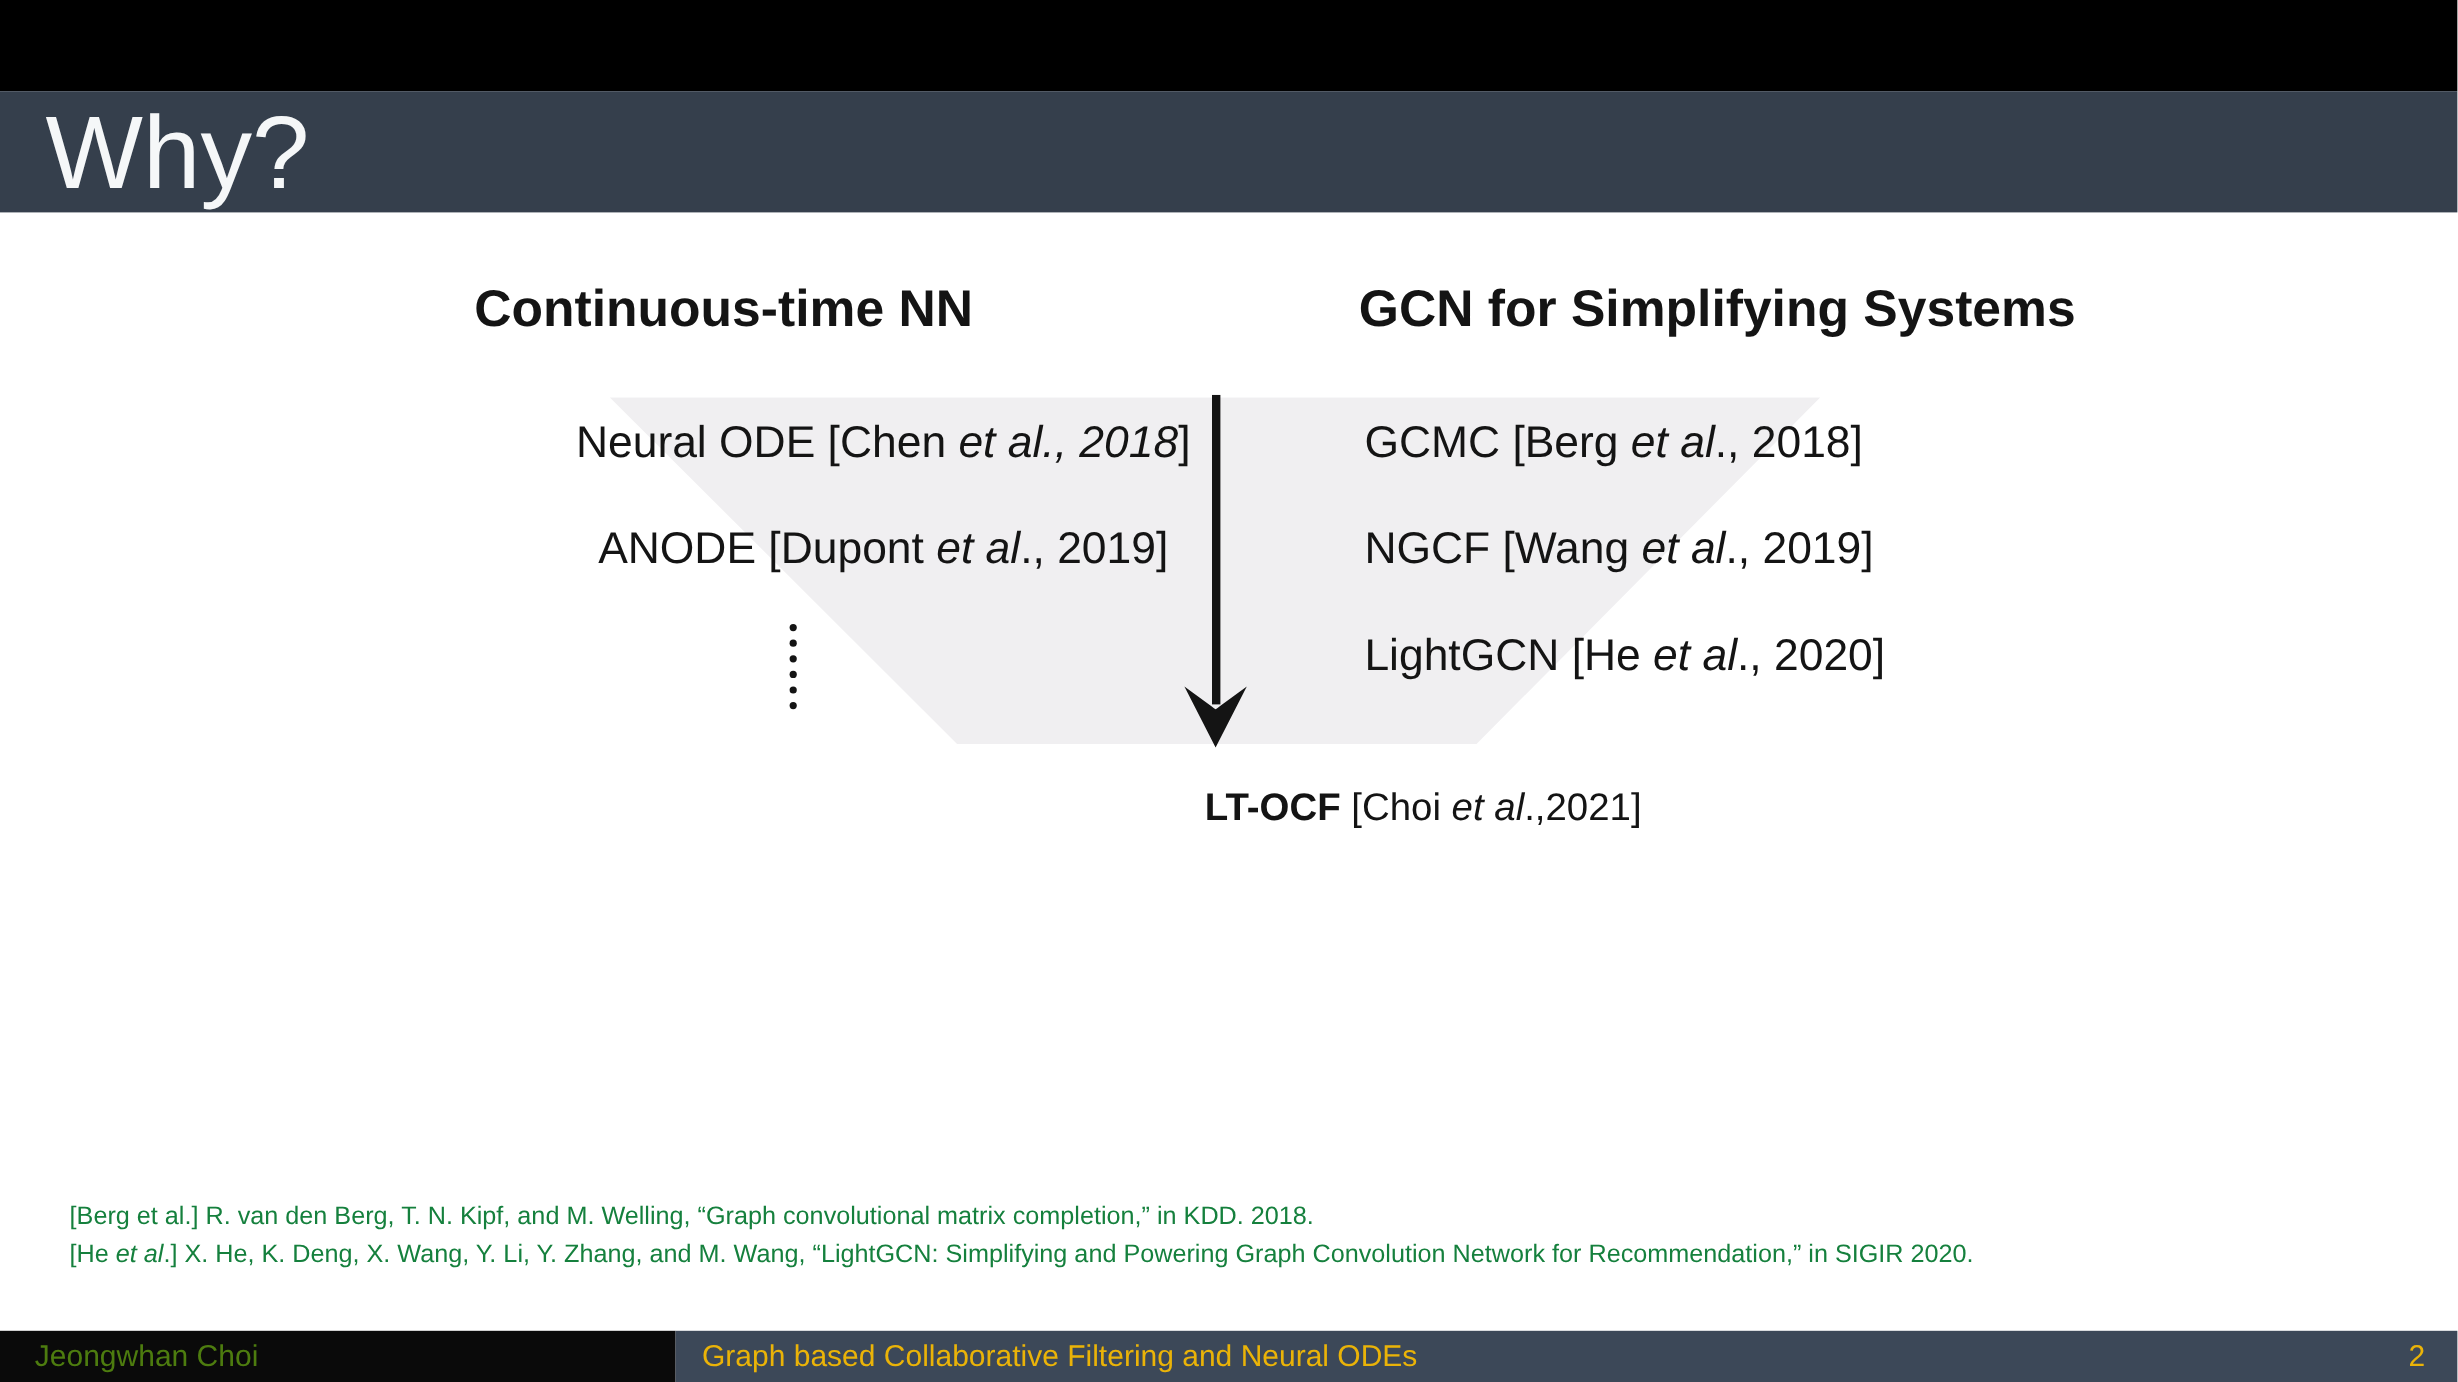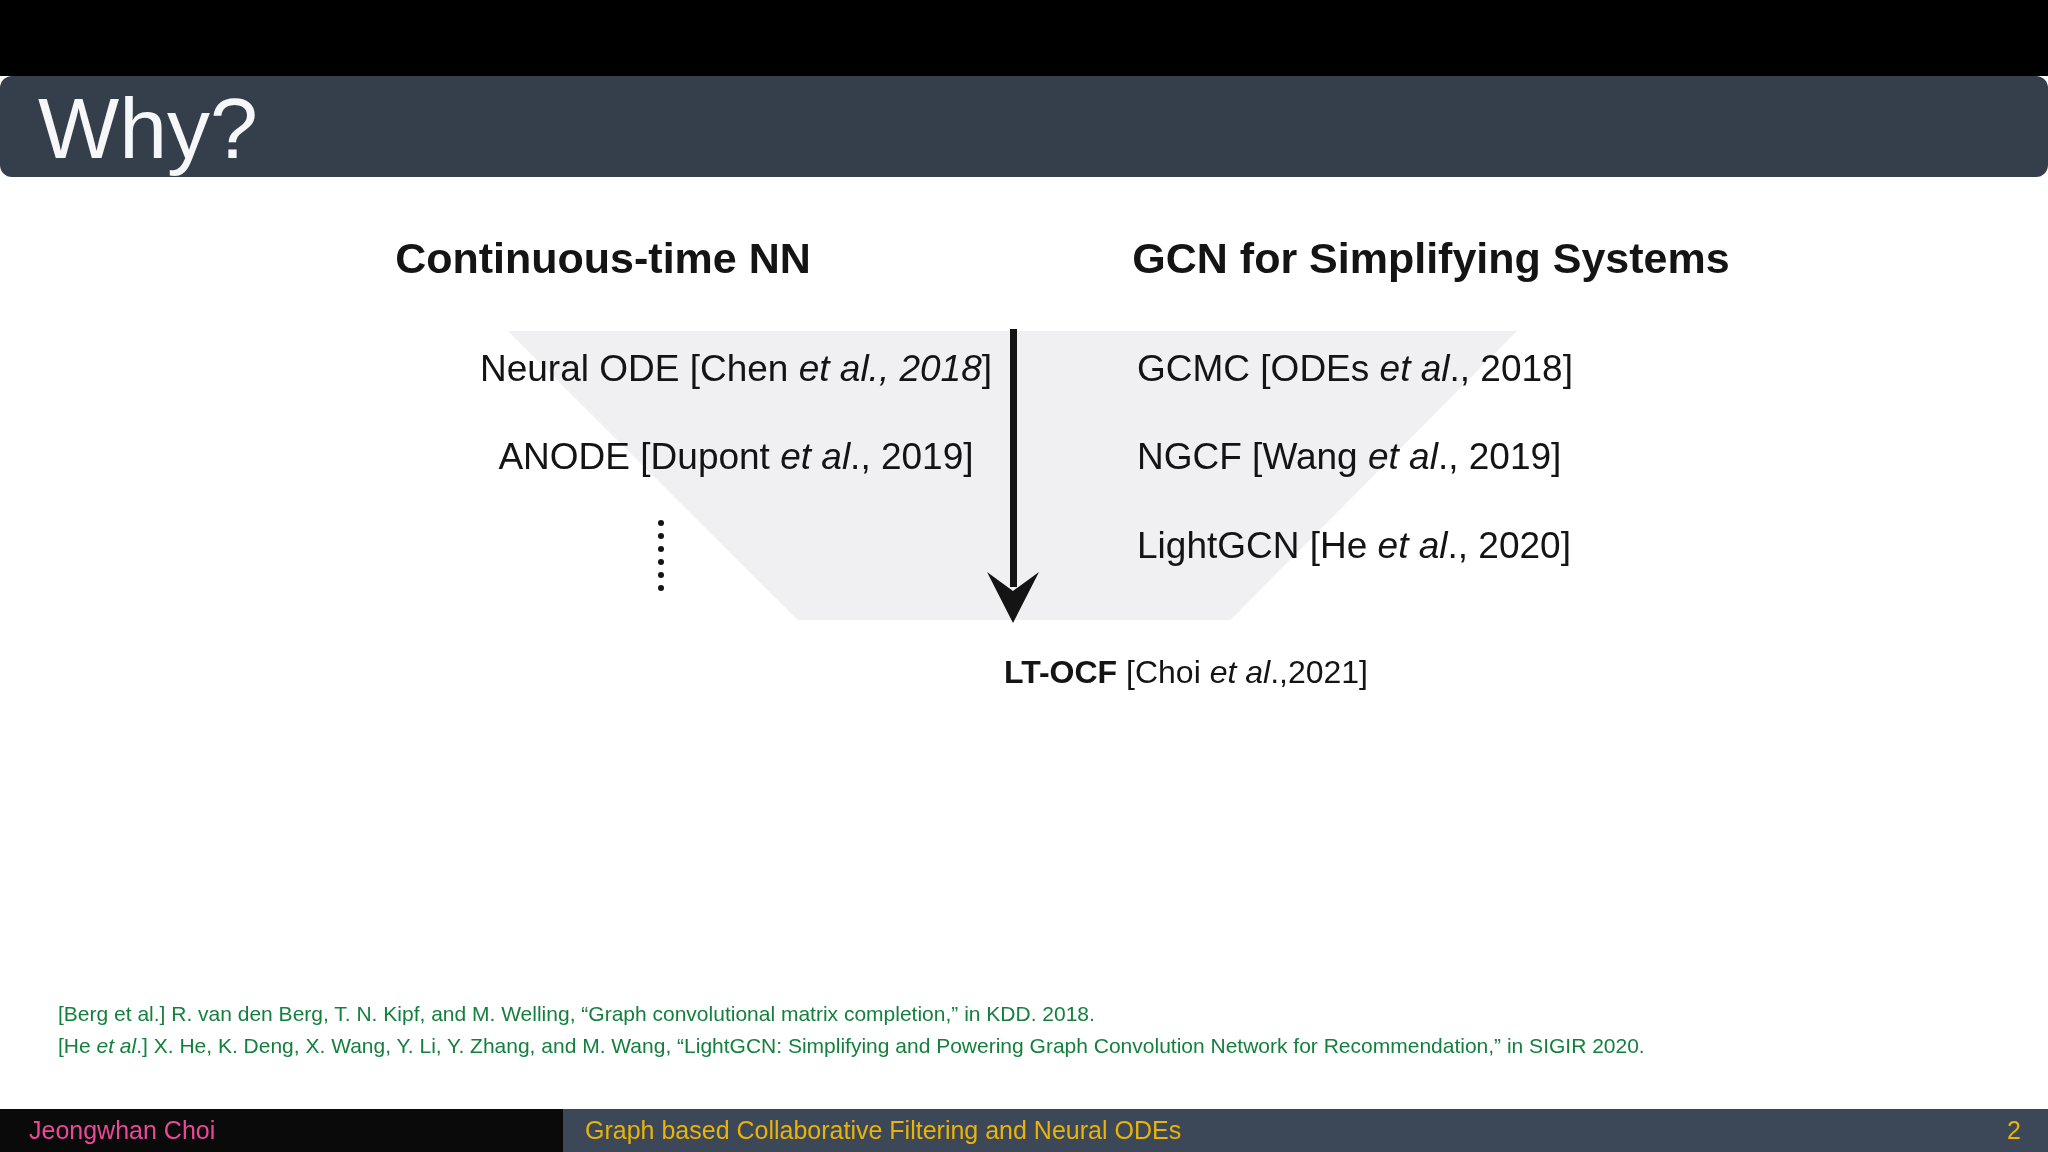--- a/index.html
+++ b/index.html
@@ -66,38 +66,38 @@
   
   .references { left: 58px; top: 998px; font-size: 21px; line-height: 32px; color: #15803d; }
   .ref-line { white-space: nowrap; }
 
   
   .footer {
     left: 0; bottom: 0; width: 2048px; height: 43px;
     display: flex; flex-direction: row; align-items: stretch;
   }
   .footer-author {
-    width: 563px; background: #0a0a0a; color: #ec4899;
+    width: 563px; background: #0a0a0a; color: #4d7c0f;
     font-size: 25px; line-height: 43px; padding-left: 29px; box-sizing: border-box;
   }
   .footer-right {
     flex: 1; background: #3c4858; color: #eab308;
     font-size: 25px; line-height: 43px;
     display: flex; 
     padding-left: 22px; padding-right: 27px; box-sizing: border-box;
   }
   .footer-title { flex: 1; white-space: nowrap; overflow: hidden; }
   .footer-page  { text-align: right; }
 </style>
 </head>
 <body>
 
 <div class="abs top-bar"></div>
 
-<div class="abs title-bar" style="background-color: rgb(53, 63, 76); border-radius: 12px;">
+<div class="abs title-bar" style="background-color: rgb(53, 63, 76);">
   <div class="slide-title">Why?</div>
 </div>
 
 <div class="abs funnel" style="background-color: rgb(240, 239, 241);"></div>
 
 <svg class="abs arrow-svg" viewBox="0 0 64 296" xmlns="http://www.w3.org/2000/svg">
   <rect x="29" y="0" width="7" height="258" fill="#141414"></rect>
   <path d="M32 294 L6 243 Q32 262 32 262 Q32 262 58 243 Z" fill="#141414"></path>
 </svg>
 
@@ -109,21 +109,21 @@
 
 <div class="abs v-ellipsis">
   <span class="dot"></span>
   <span class="dot"></span>
   <span class="dot"></span>
   <span class="dot"></span>
   <span class="dot"></span>
   <span class="dot"></span>
 </div>
 
-<div class="abs item right-item row-1"><span>GCMC [ODEs </span><span style="font-style: italic;">et al</span><span>., 2018]</span></div>
+<div class="abs item right-item row-1"><span>GCMC [Berg </span><span style="font-style: italic;">et al</span><span>., 2018]</span></div>
 <div class="abs item right-item row-2"><span>NGCF [Wang </span><span style="font-style: italic;">et al</span><span>., 2019]</span></div>
 <div class="abs item right-item row-3"><span>LightGCN [He </span><span style="font-style: italic;">et al</span><span>., 2020]</span></div>
 
 <div class="abs result-line"><span style="font-weight: 700;">LT-OCF</span><span> [Choi </span><span style="font-style: italic;">et al</span><span>.,2021]</span></div>
 
 <div class="abs references">
   <div class="ref-line"><span>[Berg et al.] R. van den Berg, T. N. Kipf, and M. Welling, “Graph convolutional matrix completion,” in KDD. 2018.</span></div>
   <div class="ref-line"><span>[He </span><span style="font-style: italic;">et al</span><span>.] X. He, K. Deng, X. Wang, Y. Li, Y. Zhang, and M. Wang, “LightGCN: Simplifying and Powering Graph Convolution Network for Recommendation,” in SIGIR 2020.</span></div>
 </div>
 

